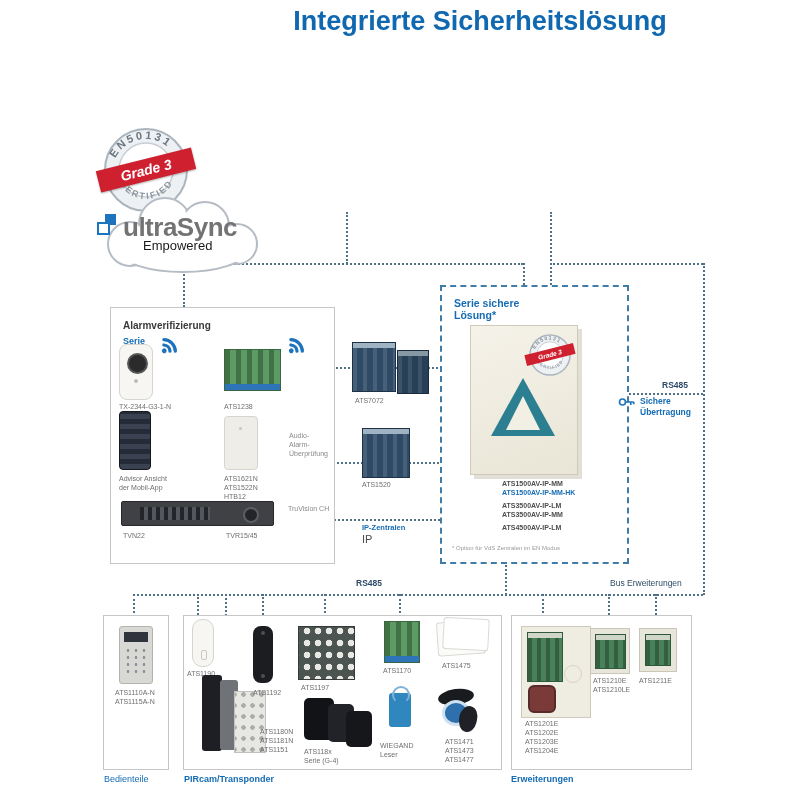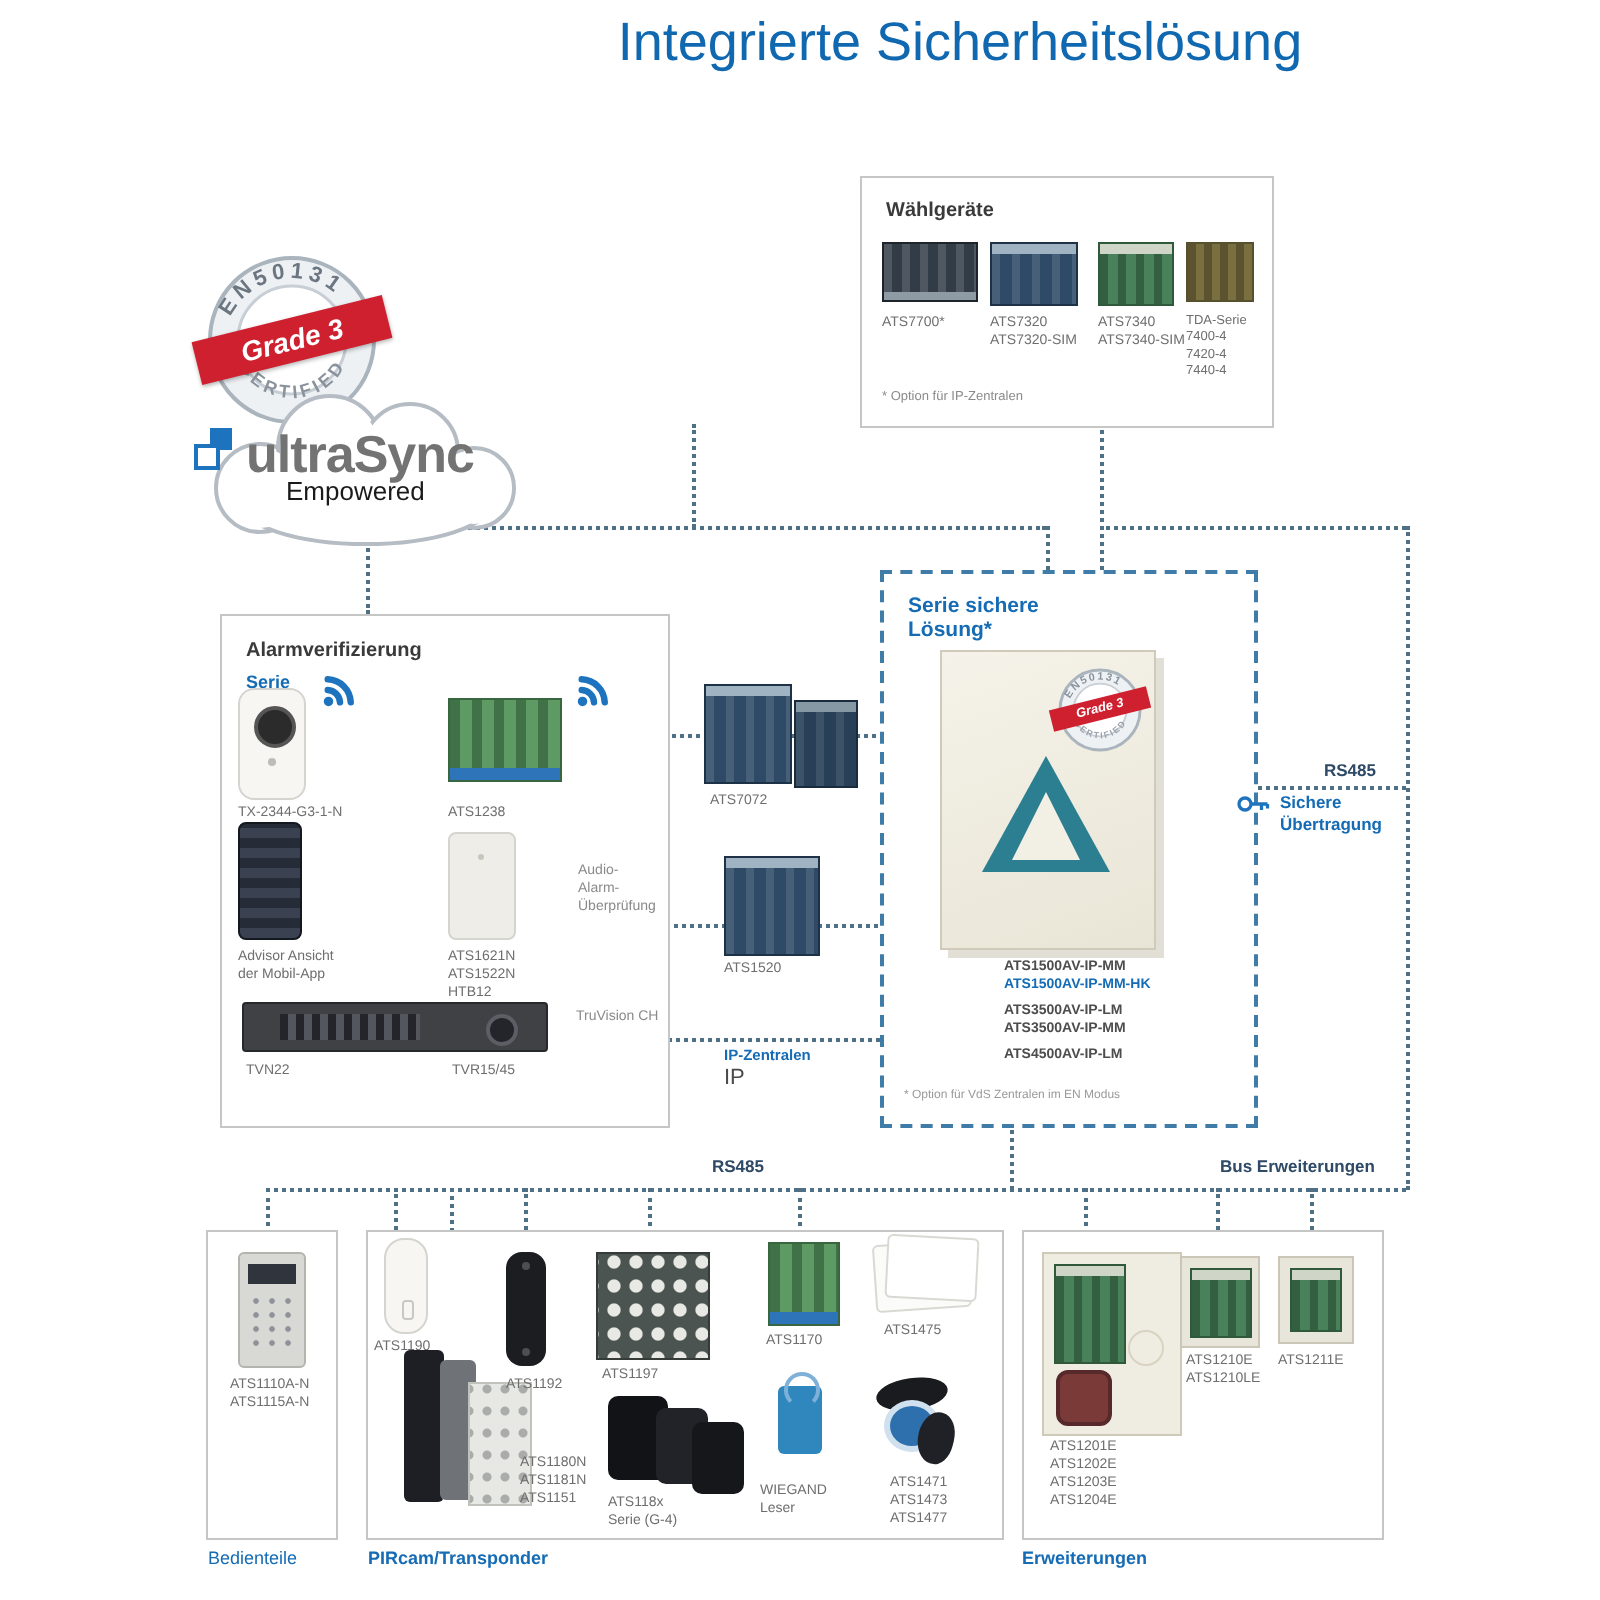--- a/index.html
+++ b/index.html
@@ -54,21 +54,21 @@
   <div class="vline" style="left:197px;top:594px;height:24px;"></div>
   <div class="vline" style="left:225px;top:594px;height:86px;"></div>
   <div class="vline" style="left:262px;top:594px;height:33px;"></div>
   <div class="vline" style="left:324px;top:594px;height:31px;"></div>
   <div class="vline" style="left:399px;top:594px;height:27px;"></div>
   <div class="vline" style="left:542px;top:594px;height:31px;"></div>
   <div class="vline" style="left:608px;top:594px;height:33px;"></div>
   <div class="vline" style="left:655px;top:594px;height:33px;"></div>
   <div class="vline" style="left:426px;top:618px;height:144px;border-left-color:#9fb3c0;"></div>
 
-  <div class="abs" style="left:160px;top:6px;width:640px;text-align:center;font-size:27px;font-weight:normal;color:#1068b0;">Integrierte Sicherheitslösung</div>
+  <div class="abs" style="left:160px;top:6px;width:640px;text-align:center;font-size:27px;font-weight:bold;color:#1068b0;">Integrierte Sicherheitslösung</div>
 
 
   <div class="abs" style="left:103px;top:127px;width:86px;height:86px;">
     <svg width="86" height="86" viewBox="0 0 86 86">
       <circle cx="43" cy="43" r="41" fill="#eef1f4" stroke="#aab4bd" stroke-width="2"></circle>
       <circle cx="43" cy="43" r="27" fill="#ffffff" stroke="#c8ced5" stroke-width="1.5"></circle>
       <defs>
         <path id="arcT" d="M9,46 a34,34 0 0 1 68,0"></path>
         <path id="arcB" d="M13,42 a30,30 0 0 0 60,0"></path>
       </defs>
@@ -104,37 +104,20 @@
     </svg>
     <div style="position:absolute;left:12px;top:28px;width:24px;height:26px;">
       <div style="position:absolute;left:8px;top:0;width:11px;height:11px;background:#1e73be;"></div>
       <div style="position:absolute;left:0;top:8px;width:9px;height:9px;border:2.5px solid #1e73be;background:#fff;"></div>
     </div>
     <div style="position:absolute;left:38px;top:26px;font-size:26px;font-weight:bold;color:#737373;letter-spacing:-0.5px;">ultraSync</div>
     <div style="position:absolute;left:58px;top:52px;font-size:13px;color:#1a1a1a;">Empowered</div>
   </div>
 
 
-  <div class="box" style="left:430px;top:88px;width:205px;height:124px;">
-    <div class="box-title" style="left:12px;top:11px;">Wählgeräte</div>
-    <div class="abs pcb-dark" style="left:10px;top:32px;width:46px;height:28px;"></div>
-    <div class="abs pcb-blue" style="left:64px;top:32px;width:42px;height:30px;"></div>
-    <div class="abs pcb-green2" style="left:118px;top:32px;width:36px;height:30px;"></div>
-    <div class="abs pcb-olive" style="left:162px;top:32px;width:32px;height:28px;"></div>
-    <div class="lbl" style="left:10px;top:68px;">ATS7700*</div>
-    <div class="lbl" style="left:64px;top:68px;">ATS7320
-ATS7320-SIM</div>
-    <div class="lbl" style="left:118px;top:68px;">ATS7340
-ATS7340-SIM</div>
-    <div class="lbl" style="left:162px;top:68px;font-size:6.5px;">TDA-Serie
-7400-4
-7420-4
-7440-4</div>
-    <div class="lbl" style="left:10px;top:106px;font-size:6.5px;color:#8a8a8a;">* Option für IP-Zentralen</div>
-  </div>
 
   <div class="box" style="left:110px;top:307px;width:223px;height:255px;">
     <div class="box-title" style="left:12px;top:12px;">Alarmverifizierung</div>
     <div class="abs blue" style="left:12px;top:28px;font-size:9px;font-weight:bold;">Serie</div>
 
     <svg class="abs" style="left:46px;top:24px;" width="26" height="26" viewBox="0 0 24 24">
       <g fill="none" stroke="#1e73be" stroke-width="3" stroke-linecap="round" transform="rotate(45 12 12)">
         <path d="M4.5 12.5a11 11 0 0 1 15 0"></path>
           <path d="M8 16a6 6 0 0 1 8 0"></path>
       </g>
@@ -235,21 +218,21 @@
 
   <div class="abs navy" style="left:662px;top:380px;font-size:8.5px;font-weight:bold;">RS485</div>
   <svg class="abs" style="left:618px;top:396px;" width="18" height="12" viewBox="0 0 24 14">
     <circle cx="6" cy="7" r="4" fill="none" stroke="#1e73be" stroke-width="2.2"></circle>
     <path d="M10 7h11 M17 7v4 M21 7v3" fill="none" stroke="#1e73be" stroke-width="2.2"></path>
   </svg>
   <div class="abs blue" style="left:640px;top:396px;font-size:8.5px;font-weight:bold;white-space:pre-line;line-height:1.3;">Sichere
 Übertragung</div>
 
   <div class="abs navy" style="left:356px;top:578px;font-size:8.5px;font-weight:bold;">RS485</div>
-  <div class="abs navy" style="left:610px;top:578px;font-size:8.5px;font-weight:bold;text-align:center;">Bus Erweiterungen</div>
+  <div class="abs navy" style="left:610px;top:578px;font-size:8.5px;font-weight:normal;text-align:center;">Bus Erweiterungen</div>
 
   <div class="box" style="left:103px;top:615px;width:64px;height:153px;">
     <div class="abs" style="left:15px;top:10px;width:32px;height:56px;background:#d8d8d4;border:1px solid #b4b4af;border-radius:3px;">
       <div style="position:absolute;left:4px;top:5px;width:24px;height:10px;background:#30343c;"></div>
       <div style="position:absolute;left:4px;top:20px;width:24px;height:30px;
            background-image:radial-gradient(circle,#8f9299 1.2px,transparent 1.6px);background-size:8px 7px;"></div>
     </div>
     <div class="lbl" style="left:11px;top:72px;">ATS1110A-N
 ATS1115A-N</div>
   </div>

